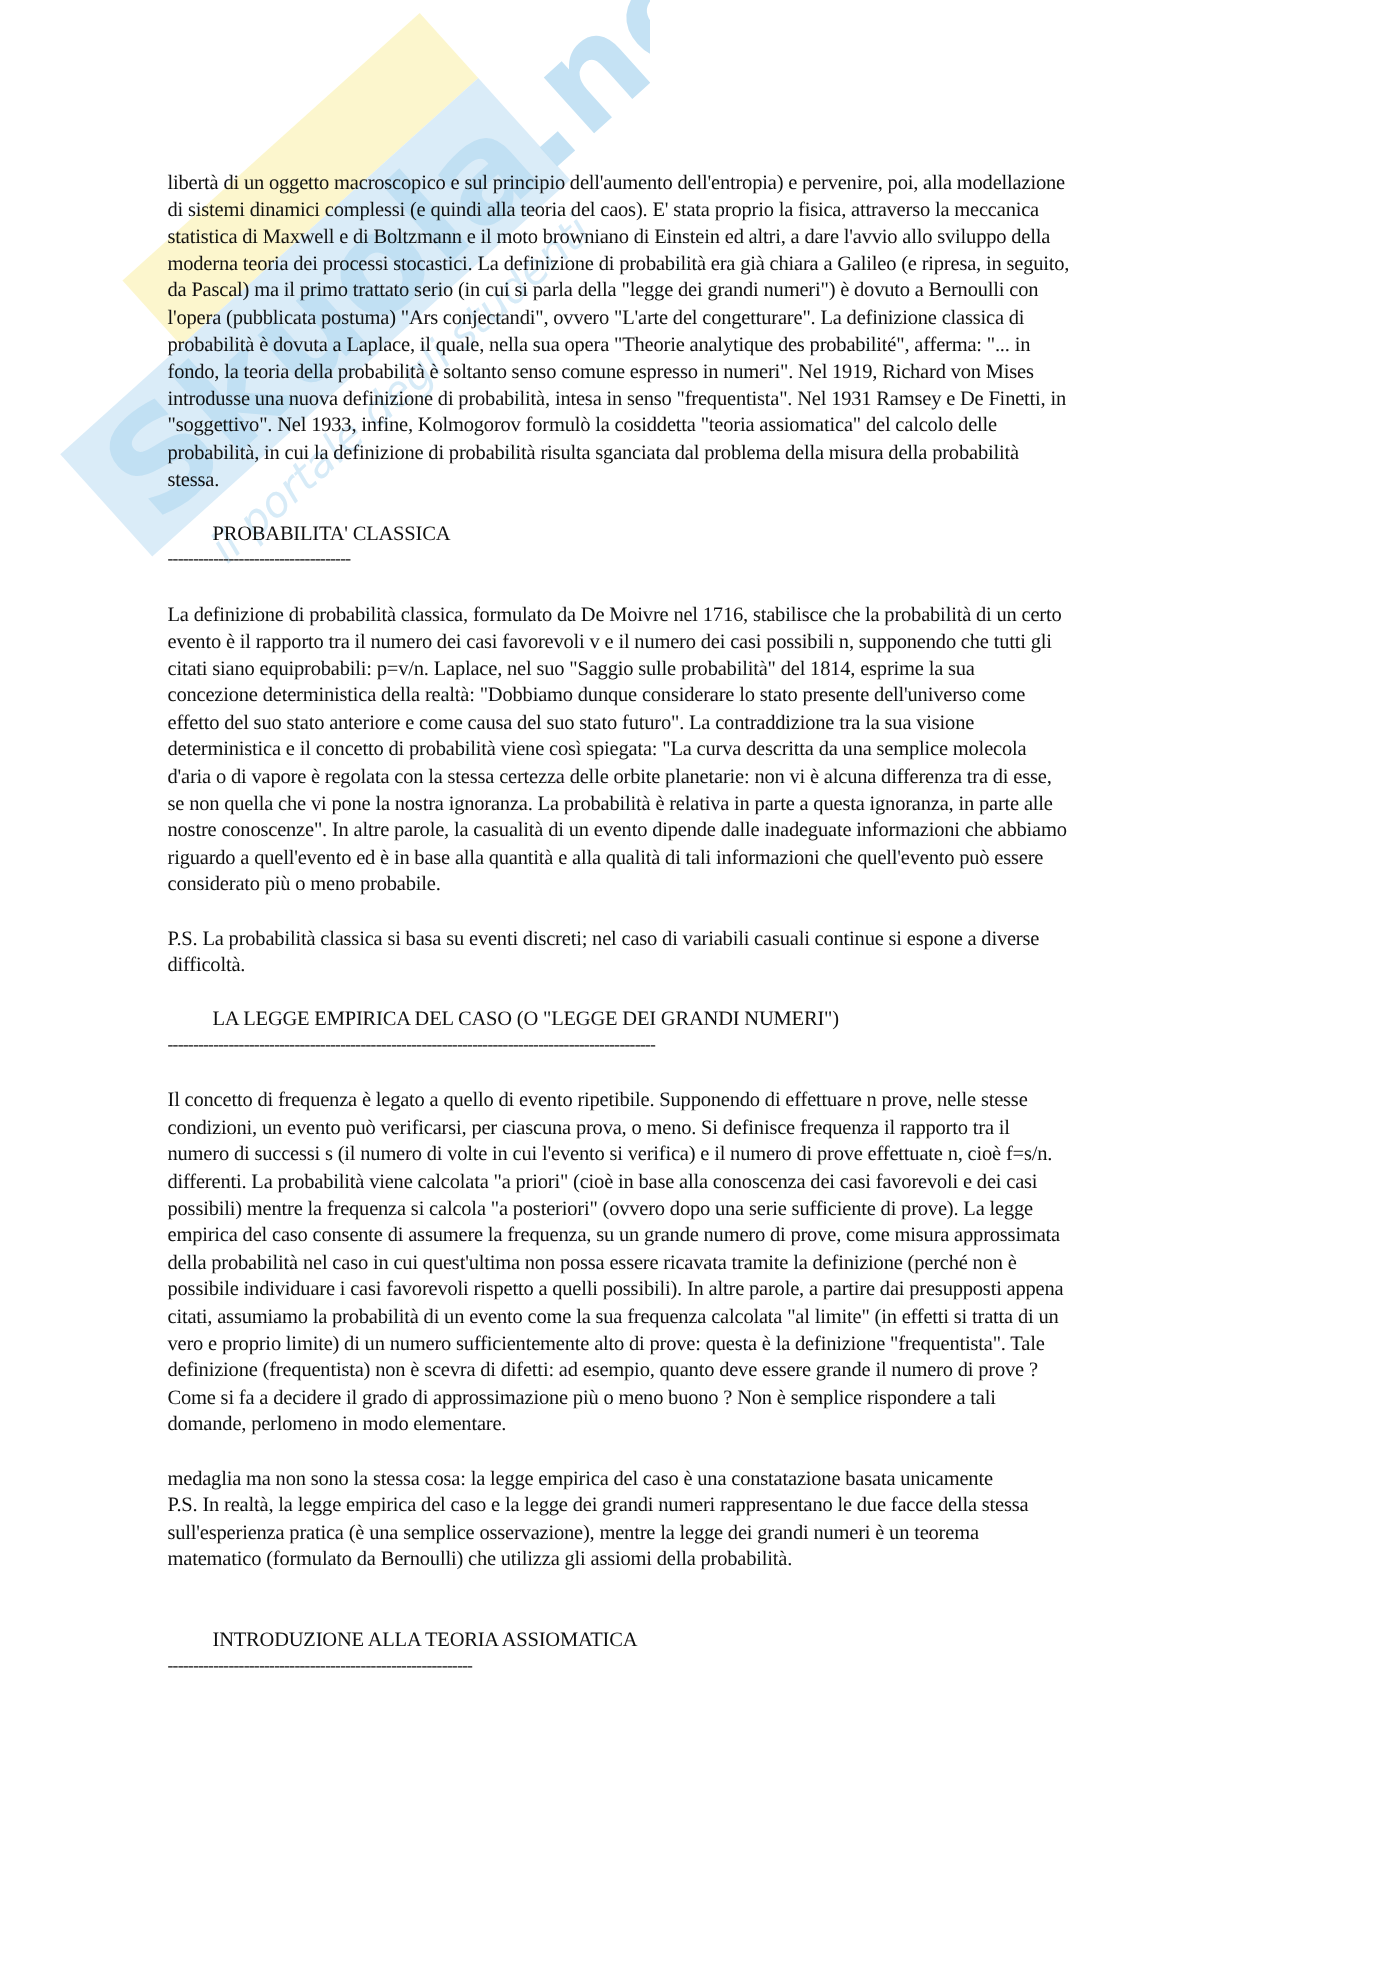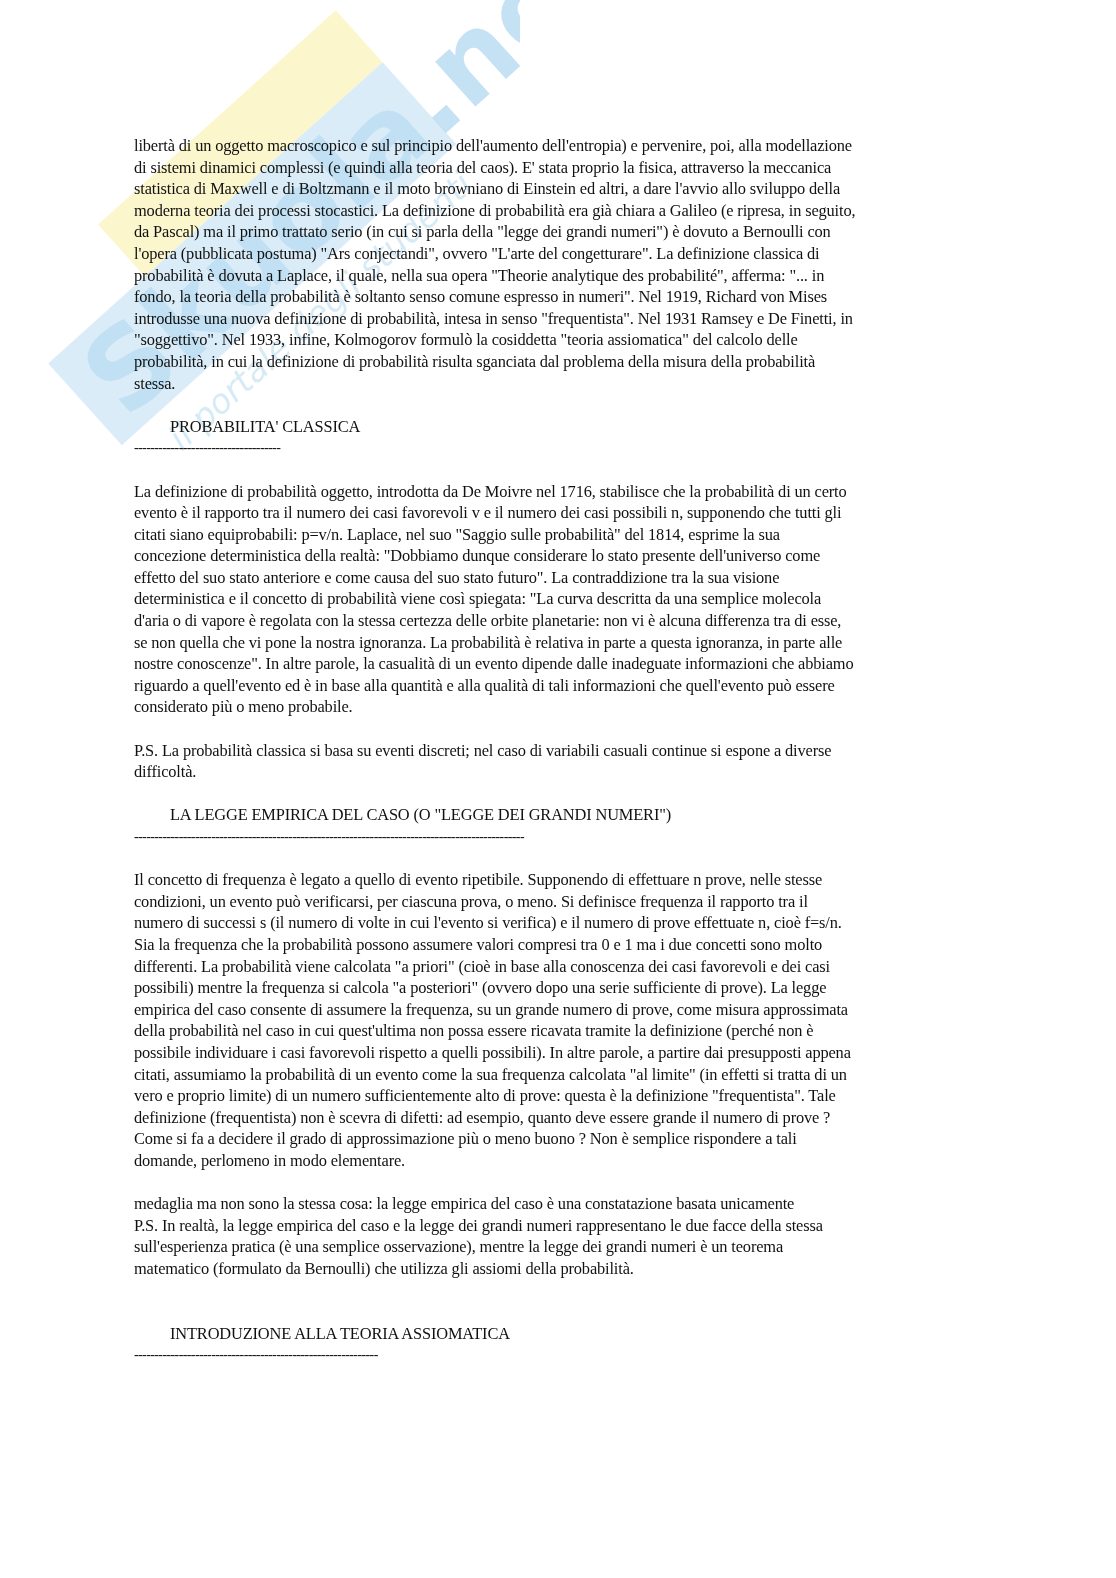--- a/index.html
+++ b/index.html
@@ -85,21 +85,21 @@
       <span class="line">introdusse una nuova definizione di probabilità, intesa in senso "frequentista". Nel 1931 Ramsey e De Finetti, in</span>
       <span class="line">"soggettivo". Nel 1933, infine, Kolmogorov formulò la cosiddetta "teoria assiomatica" del calcolo delle</span>
       <span class="line">probabilità, in cui la definizione di probabilità risulta sganciata dal problema della misura della probabilità</span>
       <span class="line">stessa.</span>
     </div>
     <span class="blank"></span>
     <span class="heading">PROBABILITA' CLASSICA</span>
     <span class="rule">------------------------------------</span>
     <span class="blank"></span>
     <div>
-      <span class="line">La definizione di probabilità oggetto, introdotta da De Moivre nel 1716, stabilisce che la probabilità di un certo</span>
+      <span class="line">La definizione di probabilità classica, formulato da De Moivre nel 1716, stabilisce che la probabilità di un certo</span>
       <span class="line">evento è il rapporto tra il numero dei casi favorevoli v e il numero dei casi possibili n, supponendo che tutti gli</span>
       <span class="line">citati siano equiprobabili: p=v/n. Laplace, nel suo "Saggio sulle probabilità" del 1814, esprime la sua</span>
       <span class="line">concezione deterministica della realtà: "Dobbiamo dunque considerare lo stato presente dell'universo come</span>
       <span class="line">effetto del suo stato anteriore e come causa del suo stato futuro". La contraddizione tra la sua visione</span>
       <span class="line">deterministica e il concetto di probabilità viene così spiegata: "La curva descritta da una semplice molecola</span>
       <span class="line">d'aria o di vapore è regolata con la stessa certezza delle orbite planetarie: non vi è alcuna differenza tra di esse,</span>
       <span class="line">se non quella che vi pone la nostra ignoranza. La probabilità è relativa in parte a questa ignoranza, in parte alle</span>
       <span class="line">nostre conoscenze". In altre parole, la casualità di un evento dipende dalle inadeguate informazioni che abbiamo</span>
       <span class="line">riguardo a quell'evento ed è in base alla quantità e alla qualità di tali informazioni che quell'evento può essere</span>
       <span class="line">considerato più o meno probabile.</span>
@@ -110,21 +110,20 @@
       <span class="line">difficoltà.</span>
     </div>
     <span class="blank"></span>
     <span class="heading">LA LEGGE EMPIRICA DEL CASO (O "LEGGE DEI GRANDI NUMERI")</span>
     <span class="rule">------------------------------------------------------------------------------------------------</span>
     <span class="blank"></span>
     <div>
       <span class="line">Il concetto di frequenza è legato a quello di evento ripetibile. Supponendo di effettuare n prove, nelle stesse</span>
       <span class="line">condizioni, un evento può verificarsi, per ciascuna prova, o meno. Si definisce frequenza il rapporto tra il</span>
       <span class="line">numero di successi s (il numero di volte in cui l'evento si verifica) e il numero di prove effettuate n, cioè f=s/n.</span>
-      <span class="line">Sia la frequenza che la probabilità possono assumere valori compresi tra 0 e 1 ma i due concetti sono molto</span>
       <span class="line">differenti. La probabilità viene calcolata "a priori" (cioè in base alla conoscenza dei casi favorevoli e dei casi</span>
       <span class="line">possibili) mentre la frequenza si calcola "a posteriori" (ovvero dopo una serie sufficiente di prove). La legge</span>
       <span class="line">empirica del caso consente di assumere la frequenza, su un grande numero di prove, come misura approssimata</span>
       <span class="line">della probabilità nel caso in cui quest'ultima non possa essere ricavata tramite la definizione (perché non è</span>
       <span class="line">possibile individuare i casi favorevoli rispetto a quelli possibili). In altre parole, a partire dai presupposti appena</span>
       <span class="line">citati, assumiamo la probabilità di un evento come la sua frequenza calcolata "al limite" (in effetti si tratta di un</span>
       <span class="line">vero e proprio limite) di un numero sufficientemente alto di prove: questa è la definizione "frequentista". Tale</span>
       <span class="line">definizione (frequentista) non è scevra di difetti: ad esempio, quanto deve essere grande il numero di prove ?</span>
       <span class="line">Come si fa a decidere il grado di approssimazione più o meno buono ? Non è semplice rispondere a tali</span>
       <span class="line">domande, perlomeno in modo elementare.</span>

